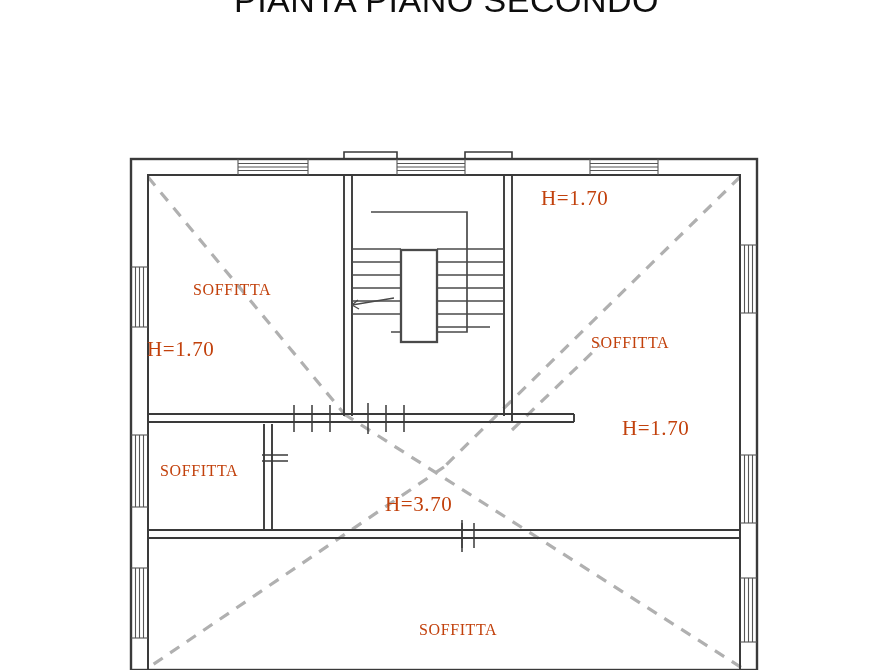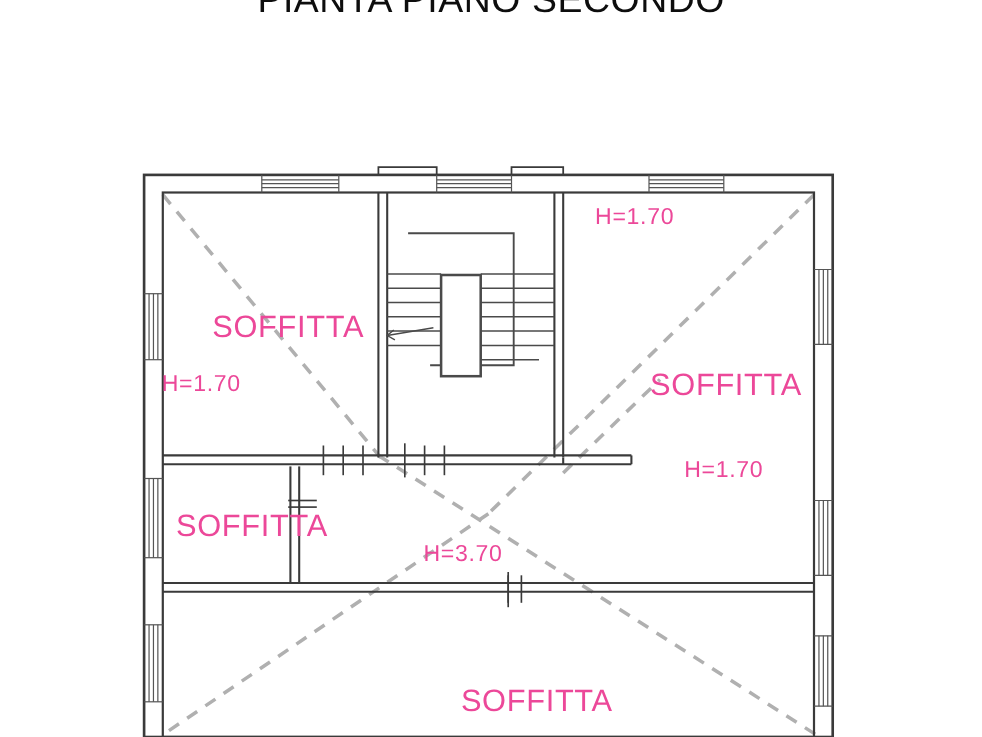--- a/index.html
+++ b/index.html
@@ -37,27 +37,27 @@
   }
   svg#plan-svg {
     position: absolute;
     left: 0; top: 0;
     width: 893px;
     height: 670px;
     display: block;
   }
   .plan-label {
     position: absolute;
-    font-family: Liberation Sans, sans-serif;
-    color: #ec4899;
+    font-family: Liberation Serif, serif;
+    color: #c2410c;
     white-space: nowrap;
     font-size: 21px;
     letter-spacing: 0.6px;
   }
-  .plan-label.room { font-size: 28px; }
+  .plan-label.room { font-size: 16px; }
   .plan-label.height { font-size: 21px; }
 </style>
 </head>
 <body>
 
 <div id="plan-root">
 
   <div id="plan-title">PIANTA PIANO SECONDO</div>
 
   <svg id="plan-svg" viewBox="0 0 893 670">

